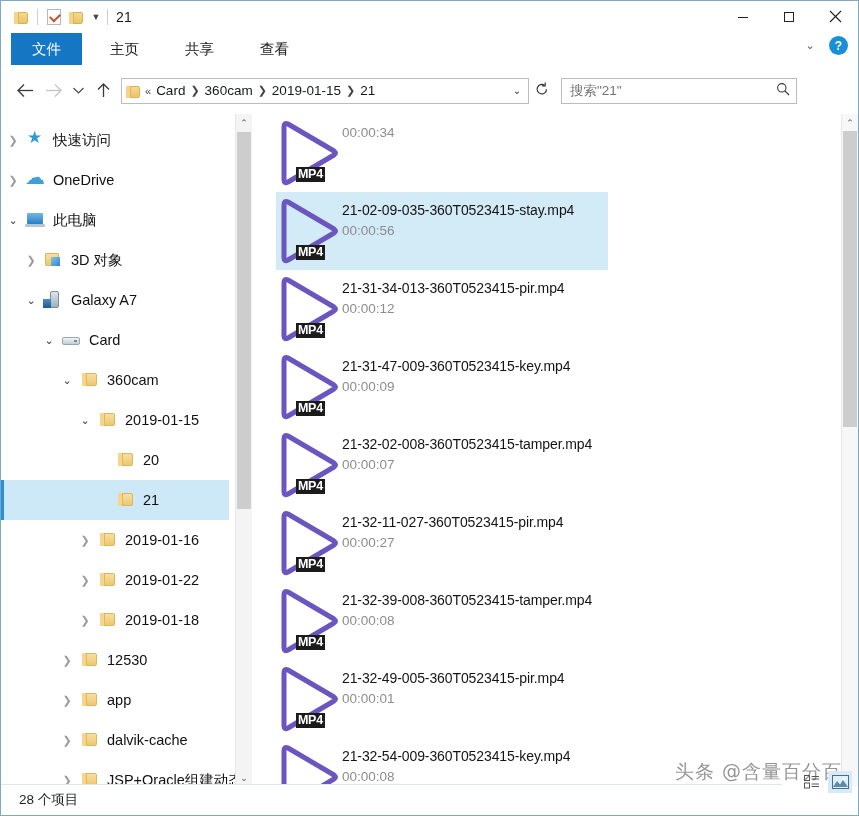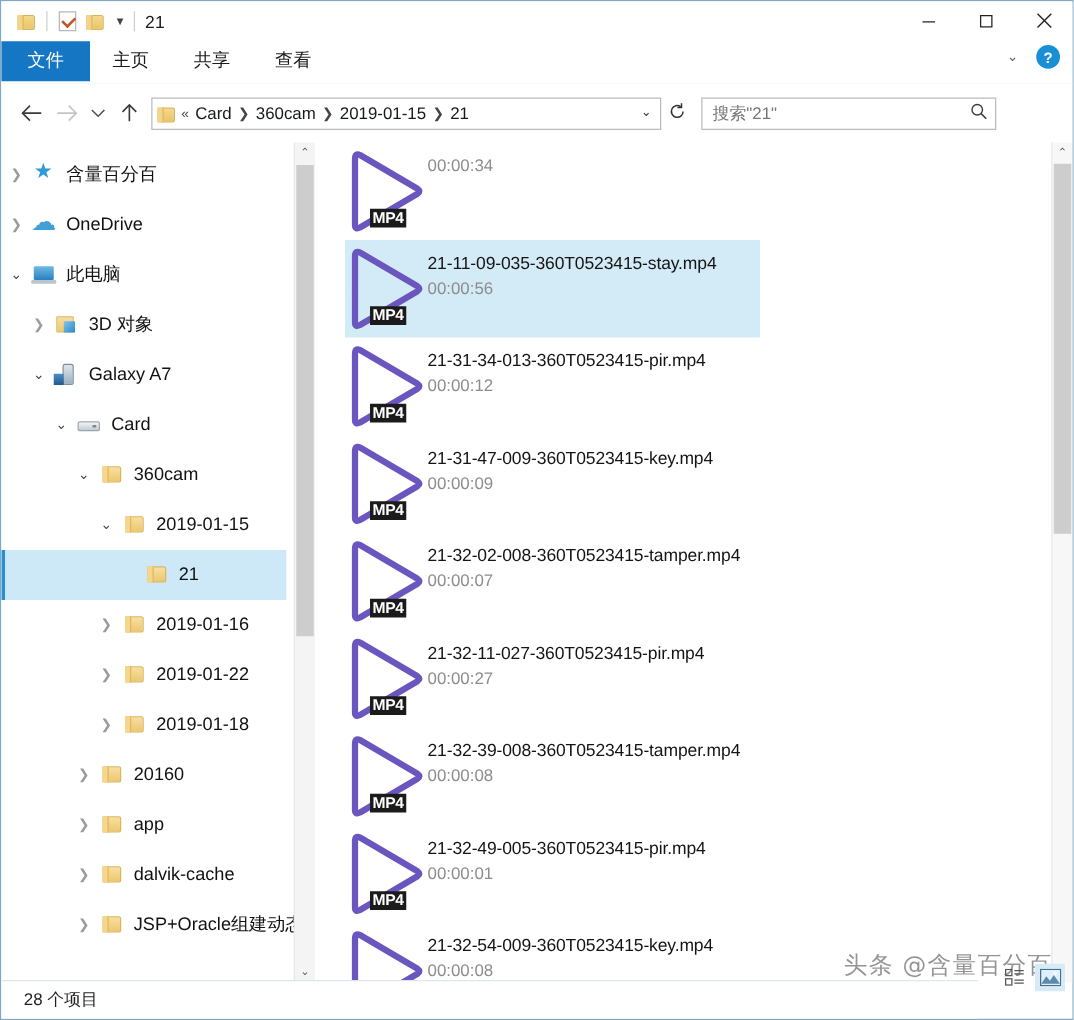--- a/index.html
+++ b/index.html
@@ -131,20 +131,21 @@
     display: flex;
     align-items: flex-start;
     height: 34px;
   }
   .tab {
     height: 32px;
     line-height: 32px;
     padding: 0 18px;
     font-size: 14.5px;
     color: #1a1a1a;
+    margin-left: 10px;
   }
   .tab.file {
     background: #1577c4;
     color: #ffffff;
     padding: 0 21px;
     font-size: 14.5px;
   }
   .ribbon-right {
     position: absolute;
     right: 4px; top: 3px;
@@ -648,21 +649,21 @@
     </div>
   </div>
 
   <div class="content">
 
     <div class="nav-pane">
       <div class="tree" id="tree">
           <div class="tree-item" style="padding-left: 0px;">
             <span class="chev ">❯</span>
             <span class="tree-ico ic-star"></span>
-            <span class="t-label">含量百分百</span>
+            <span class="t-label">快速访问</span>
           </div>
           <div class="tree-item" style="padding-left: 0px;">
             <span class="chev ">❯</span>
             <span class="tree-ico ic-cloud"></span>
             <span class="t-label">OneDrive</span>
           </div>
           <div class="tree-item" style="padding-left: 0px;">
             <span class="chev open">⌄</span>
             <span class="tree-ico ic-pc"></span>
             <span class="t-label">此电脑</span>
@@ -685,20 +686,25 @@
           <div class="tree-item" style="padding-left: 54px;">
             <span class="chev open">⌄</span>
             <span class="tree-ico ic-folder"></span>
             <span class="t-label">360cam</span>
           </div>
           <div class="tree-item" style="padding-left: 72px;">
             <span class="chev open">⌄</span>
             <span class="tree-ico ic-folder"></span>
             <span class="t-label">2019-01-15</span>
           </div>
+          <div class="tree-item" style="padding-left: 90px;">
+            <span class="chev empty"></span>
+            <span class="tree-ico ic-folder"></span>
+            <span class="t-label">20</span>
+          </div>
           <div class="tree-item selected" style="padding-left: 90px;">
             <span class="chev empty"></span>
             <span class="tree-ico ic-folder"></span>
             <span class="t-label">21</span>
           </div>
           <div class="tree-item" style="padding-left: 72px;">
             <span class="chev ">❯</span>
             <span class="tree-ico ic-folder"></span>
             <span class="t-label">2019-01-16</span>
           </div>
@@ -708,21 +714,21 @@
             <span class="t-label">2019-01-22</span>
           </div>
           <div class="tree-item" style="padding-left: 72px;">
             <span class="chev ">❯</span>
             <span class="tree-ico ic-folder"></span>
             <span class="t-label">2019-01-18</span>
           </div>
           <div class="tree-item" style="padding-left: 54px;">
             <span class="chev ">❯</span>
             <span class="tree-ico ic-folder"></span>
-            <span class="t-label">20160</span>
+            <span class="t-label">12530</span>
           </div>
           <div class="tree-item" style="padding-left: 54px;">
             <span class="chev ">❯</span>
             <span class="tree-ico ic-folder"></span>
             <span class="t-label">app</span>
           </div>
           <div class="tree-item" style="padding-left: 54px;">
             <span class="chev ">❯</span>
             <span class="tree-ico ic-folder"></span>
             <span class="t-label">dalvik-cache</span>
@@ -754,21 +760,21 @@
             </div>
           </div>
           <div class="file-item selected">
             <div class="mp4-icon">
               <svg width="66" height="74" viewBox="0 0 66 74">
                 <path d="M12 8 L58 35 Q61 37 58 39 L12 66 Q8 68 8 64 L8 11 Q8 6 12 8 Z" fill="none" stroke="#6b56bf" stroke-width="5" stroke-linejoin="round"></path>
               </svg>
               <span class="mp4-badge">MP4</span>
             </div>
             <div class="file-meta">
-              <div class="file-name">21-11-09-035-360T0523415-stay.mp4</div>
+              <div class="file-name">21-02-09-035-360T0523415-stay.mp4</div>
               <div class="file-dur">00:00:56</div>
             </div>
           </div>
           <div class="file-item">
             <div class="mp4-icon">
               <svg width="66" height="74" viewBox="0 0 66 74">
                 <path d="M12 8 L58 35 Q61 37 58 39 L12 66 Q8 68 8 64 L8 11 Q8 6 12 8 Z" fill="none" stroke="#6b56bf" stroke-width="5" stroke-linejoin="round"></path>
               </svg>
               <span class="mp4-badge">MP4</span>
             </div>

